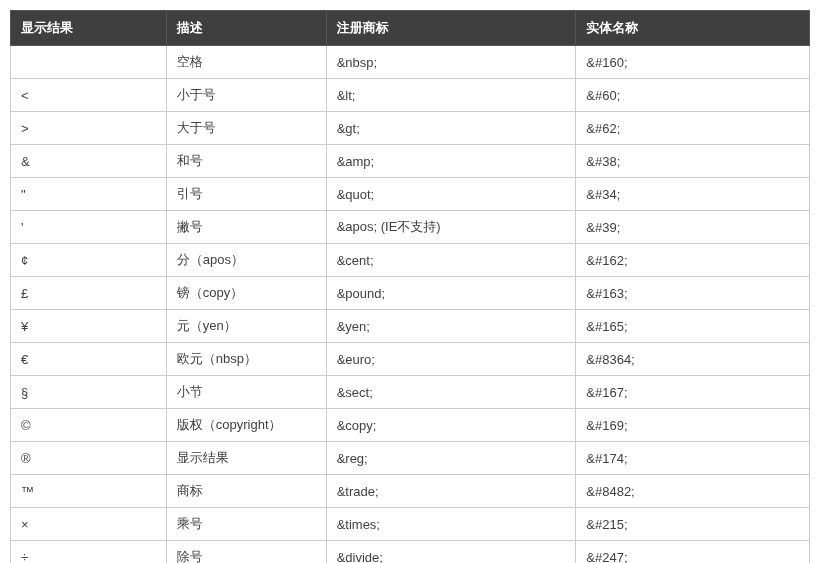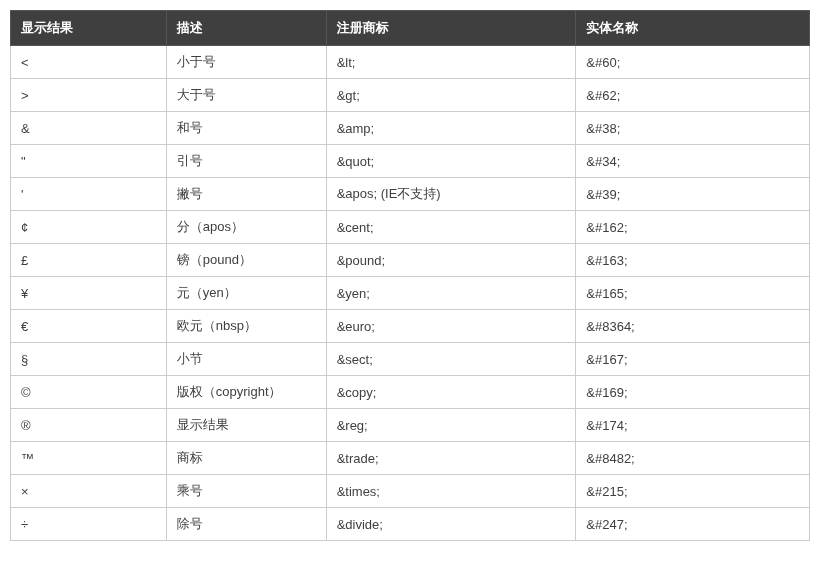--- a/index.html
+++ b/index.html
@@ -51,20 +51,26 @@
   <thead>
     <tr>
       <th>显示结果</th>
       <th>描述</th>
       <th>注册商标</th>
       <th>实体名称</th>
     </tr>
   </thead>
   <tbody id="tbody">
       <tr>
+        <td></td>
+        <td>空格</td>
+        <td>&amp;nbsp;</td>
+        <td>&amp;#160;</td>
+      </tr>
+      <tr>
         <td>&lt;</td>
         <td>小于号</td>
         <td>&amp;lt;</td>
         <td>&amp;#60;</td>
       </tr>
       <tr>
         <td>&gt;</td>
         <td>大于号</td>
         <td>&amp;gt;</td>
         <td>&amp;#62;</td>
@@ -88,21 +94,21 @@
         <td>&amp;#39;</td>
       </tr>
       <tr>
         <td>¢</td>
         <td>分（apos）</td>
         <td>&amp;cent;</td>
         <td>&amp;#162;</td>
       </tr>
       <tr>
         <td>£</td>
-        <td>镑（pound）</td>
+        <td>镑（copy）</td>
         <td>&amp;pound;</td>
         <td>&amp;#163;</td>
       </tr>
       <tr>
         <td>¥</td>
         <td>元（yen）</td>
         <td>&amp;yen;</td>
         <td>&amp;#165;</td>
       </tr>
       <tr>

